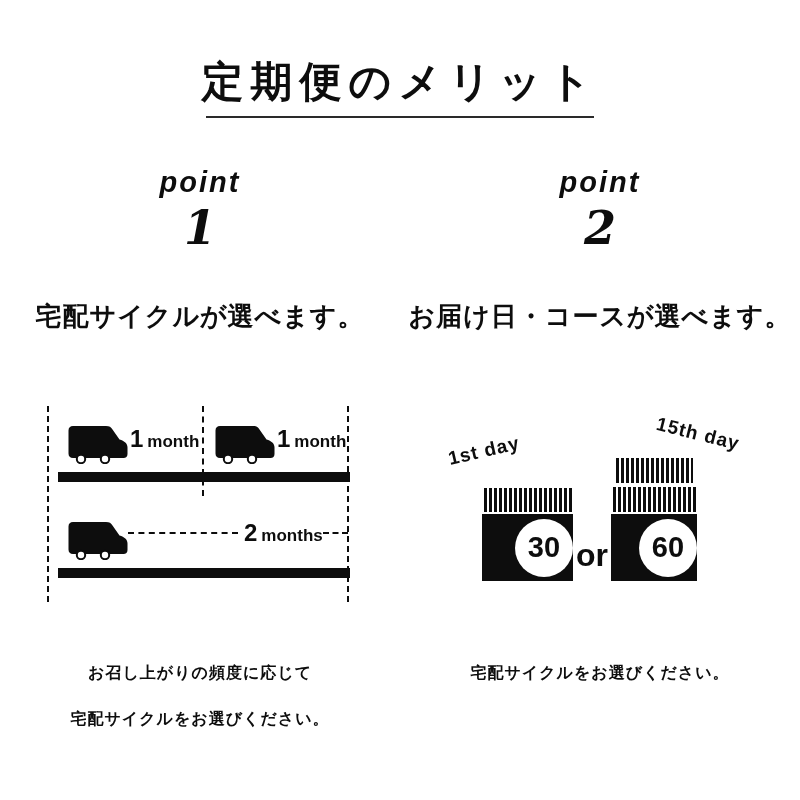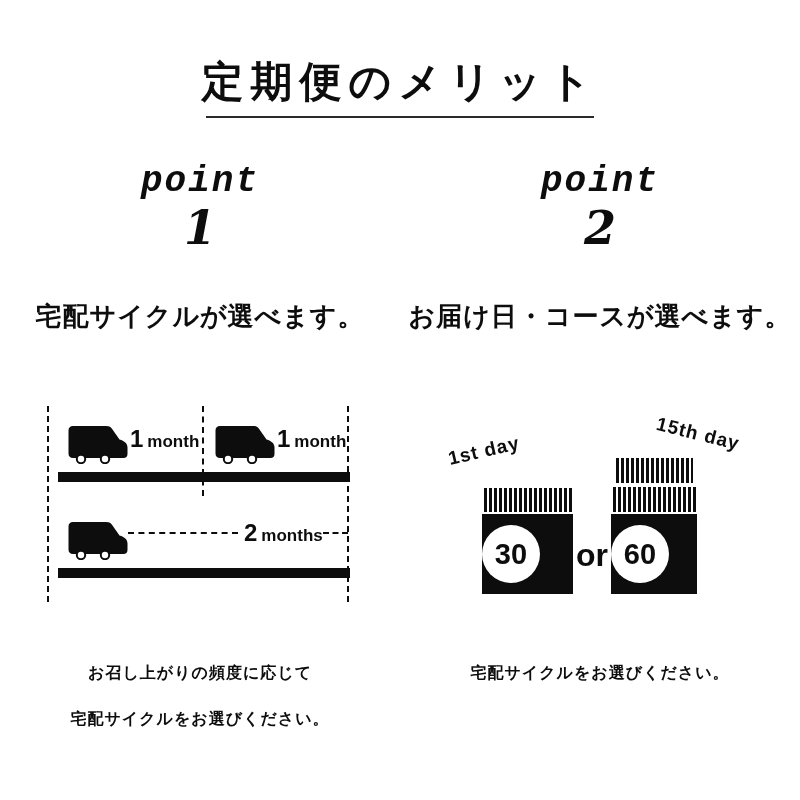--- a/index.html
+++ b/index.html
@@ -36,24 +36,24 @@
   
   .point-block {
     position: absolute;
     top: 162px;
     width: 400px;
     text-align: center;
   }
   .point-block.p1 { left: 0; }
   .point-block.p2 { left: 400px; }
   .point-script {
-    font-family: Liberation Mono, monospace;
+    font-family: Liberation Sans, sans-serif;
     font-style: italic;
     font-weight: 700;
-    font-size: 36px;
+    font-size: 29px;
     line-height: 40px;
     letter-spacing: 2px;
   }
   .point-number {
     font-family: "DejaVu Serif", serif;
     font-style: italic;
     font-weight: 700;
     font-size: 46px;
     line-height: 52px;
   }
@@ -135,25 +135,25 @@
     position: absolute;
     background: repeating-linear-gradient(90deg, var(--ink) 0 3px, var(--bg) 3px 5px);
   }
   .b1  { left: 64px;  top: 90px; width: 88px; height: 24px; }
   .b2a { left: 196px; top: 60px; width: 77px; height: 25px; }
   .b2b { left: 193px; top: 89px; width: 84px; height: 25px; }
 
   .cal-square {
     position: absolute;
     top: 116px;
-    height: 80px;
+    height: 67px;
     background: var(--ink);
     display: flex;
     align-items: center;
-    justify-content: flex-start;
+    justify-content: flex-end;
   }
   .sq1 { left: 62px;  width: 91px; }
   .sq2 { left: 191px; width: 86px; }
   .cal-circle {
     width: 58px; height: 58px;
     border-radius: 50%;
     background: var(--bg);
     display: flex;
     align-items: center;
     justify-content: center;

